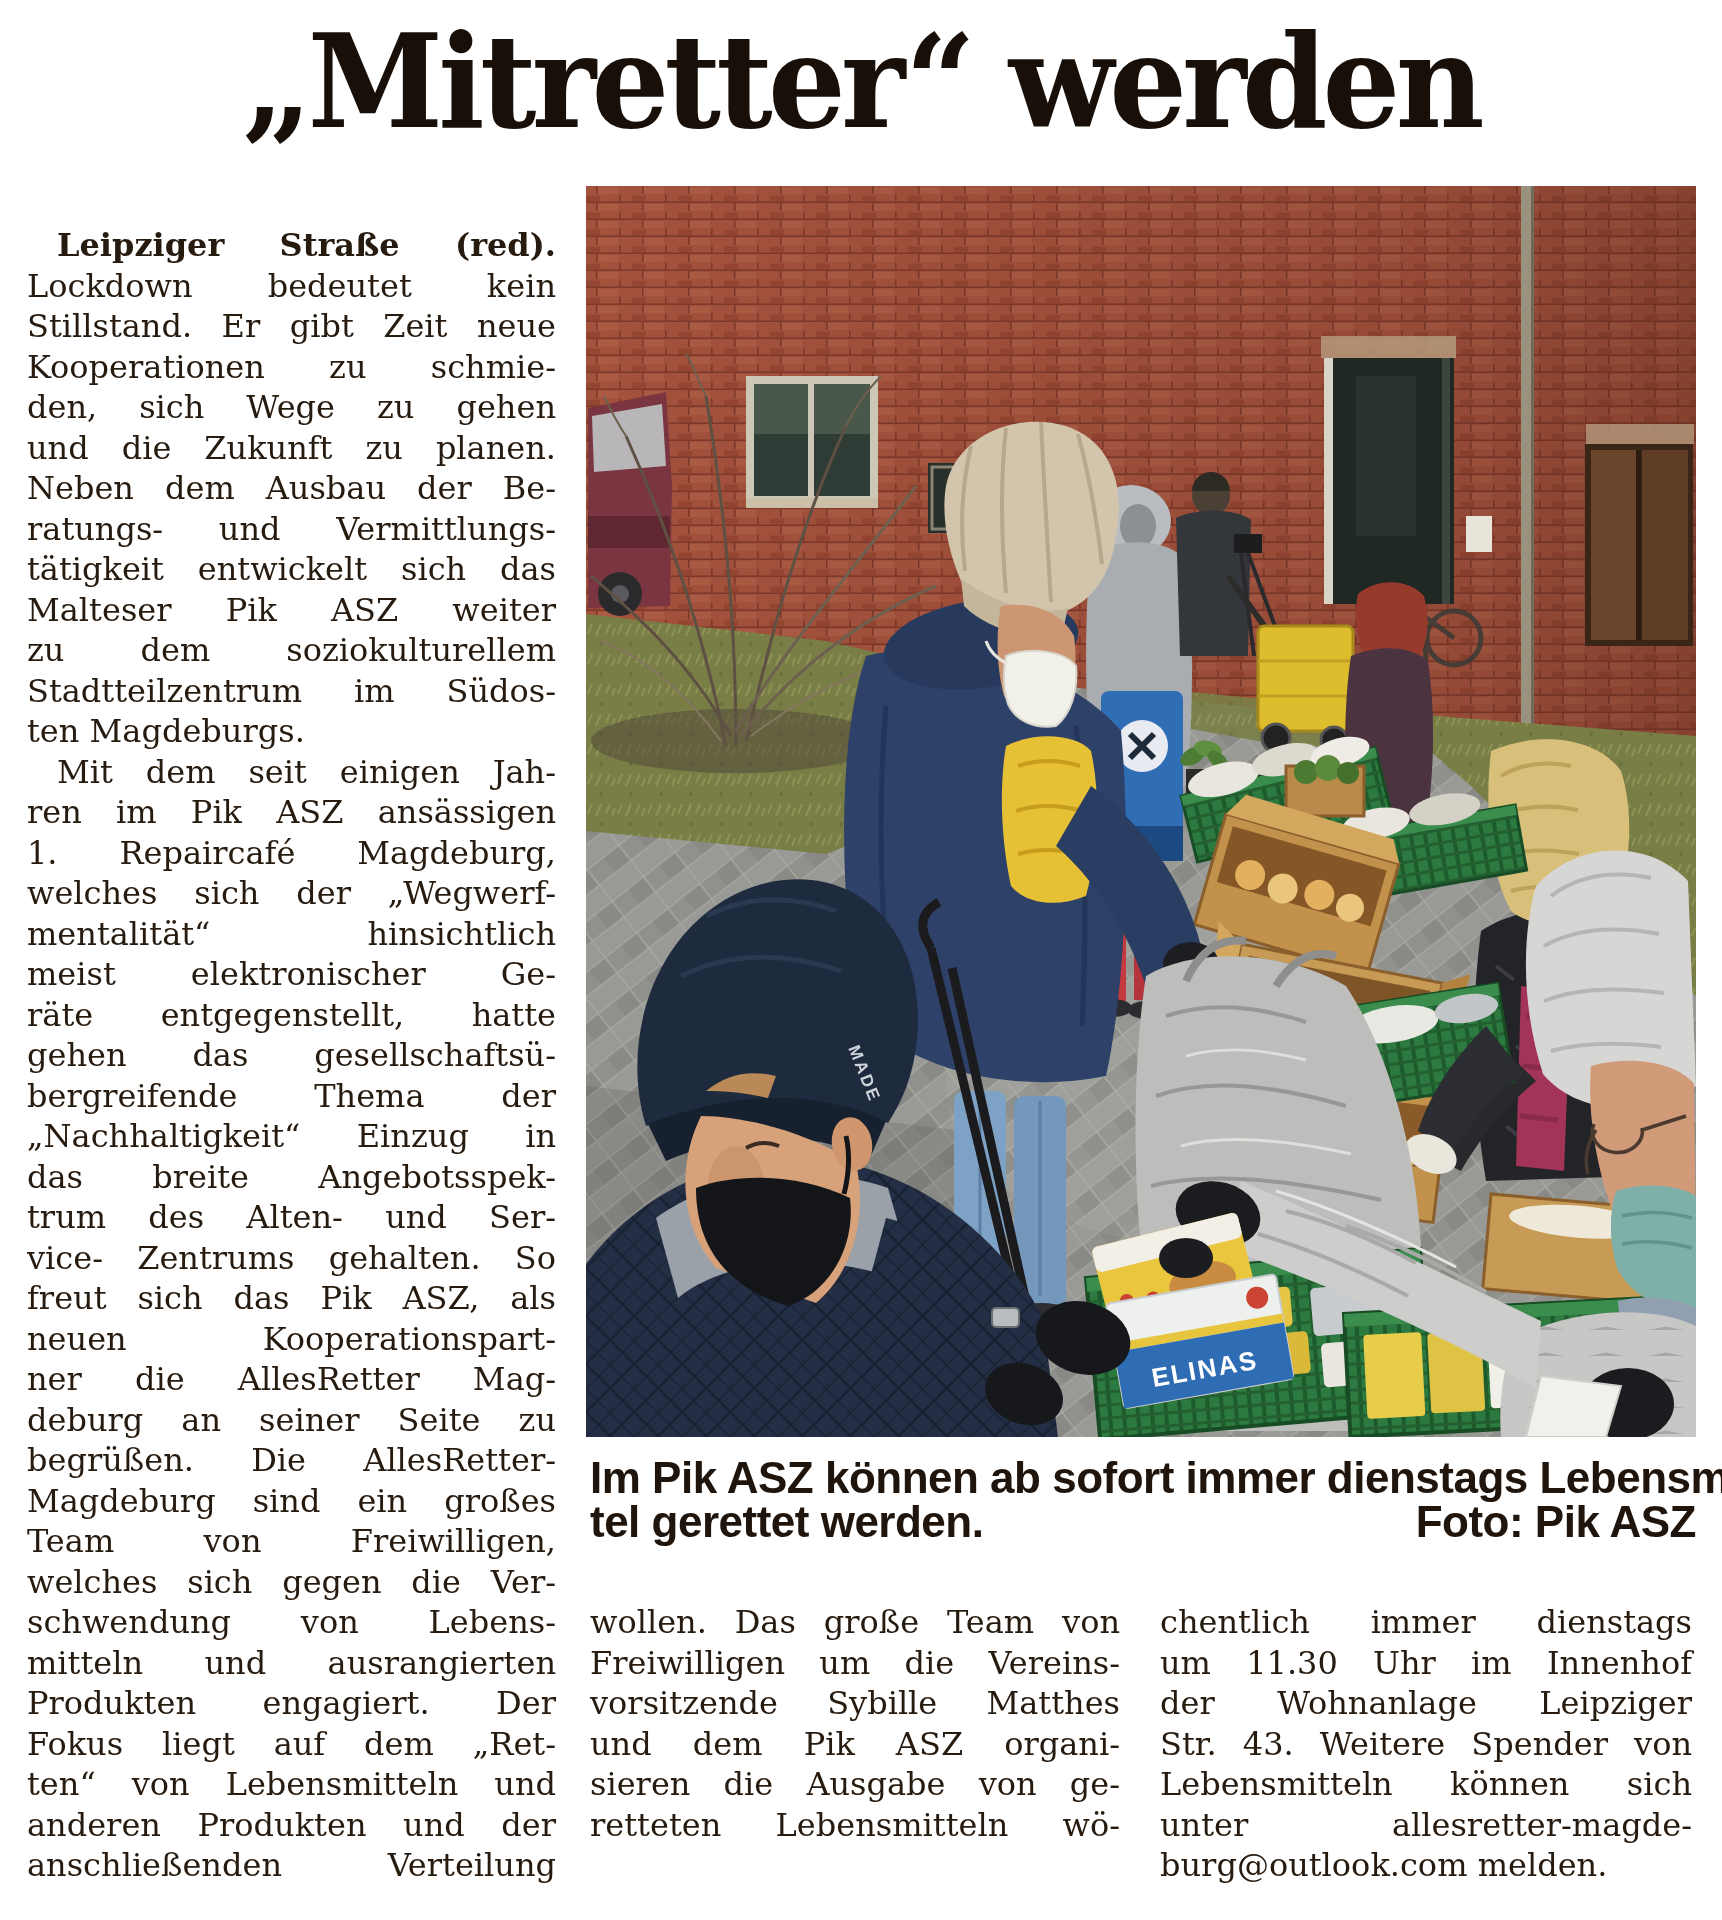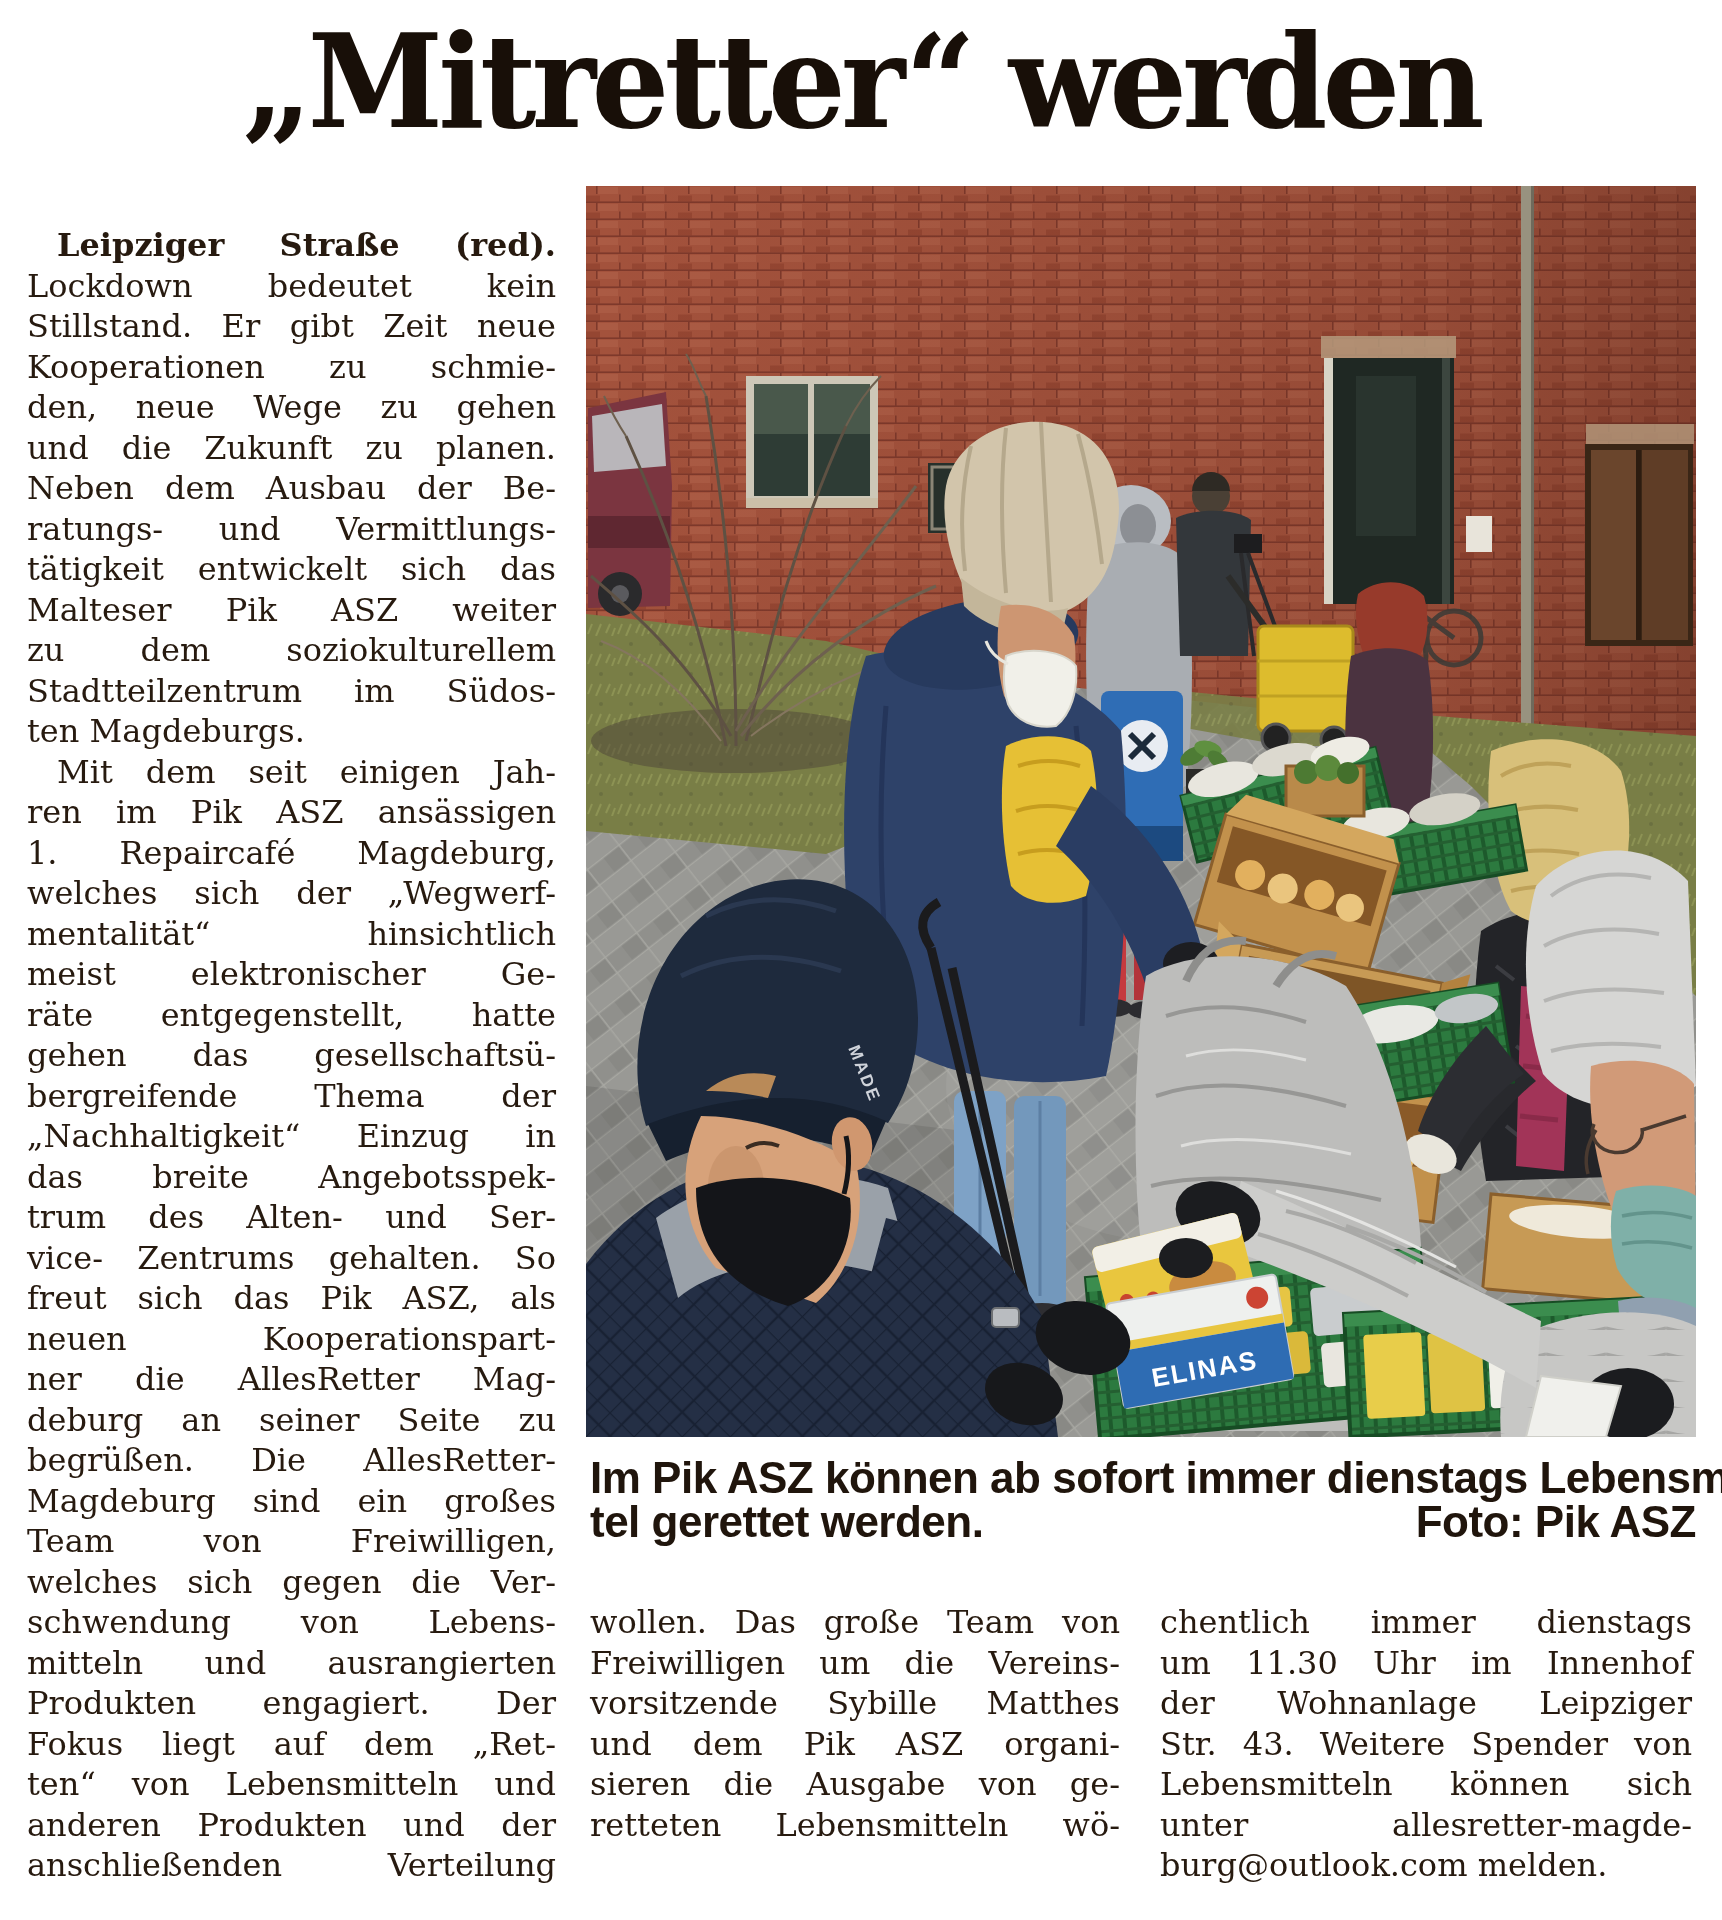--- a/index.html
+++ b/index.html
@@ -30,21 +30,21 @@
 
 <div class="page">
 
   <h1 class="headline">„Mitretter“ werden</h1>
 
   <div class="col col-left">
       <div class="line ind bold">Leipziger Straße (red).</div>
       <div class="line">Lockdown bedeutet kein</div>
       <div class="line">Stillstand. Er gibt Zeit neue</div>
       <div class="line">Kooperationen zu schmie-</div>
-      <div class="line">den, neue Wege zu gehen</div>
+      <div class="line">den, sich Wege zu gehen</div>
       <div class="line">und die Zukunft zu planen.</div>
       <div class="line">Neben dem Ausbau der Be-</div>
       <div class="line">ratungs- und Vermittlungs-</div>
       <div class="line">tätigkeit entwickelt sich das</div>
       <div class="line">Malteser Pik ASZ weiter</div>
       <div class="line">zu dem soziokulturellem</div>
       <div class="line">Stadtteilzentrum im Südos-</div>
       <div class="line end">ten Magdeburgs.</div>
       <div class="line ind">Mit dem seit einigen Jah-</div>
       <div class="line">ren im Pik ASZ ansässigen</div>

